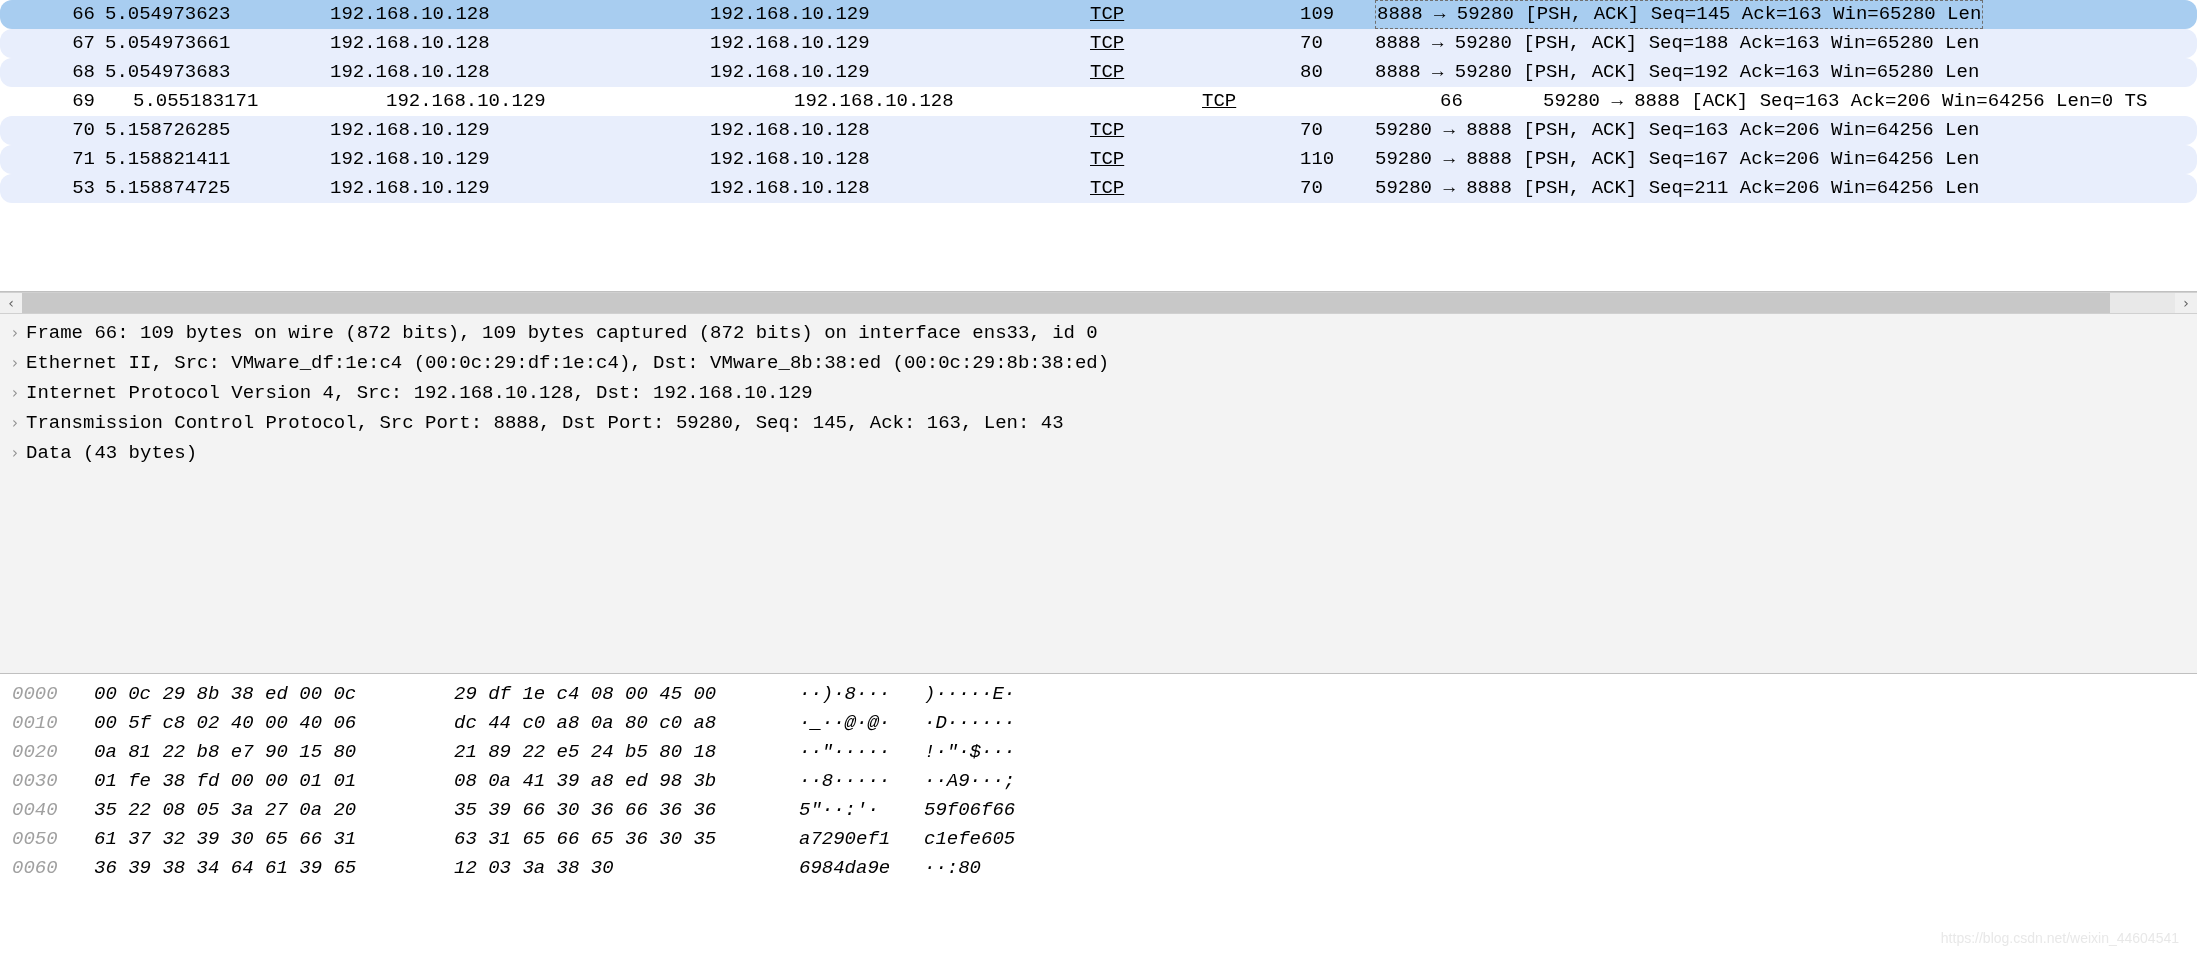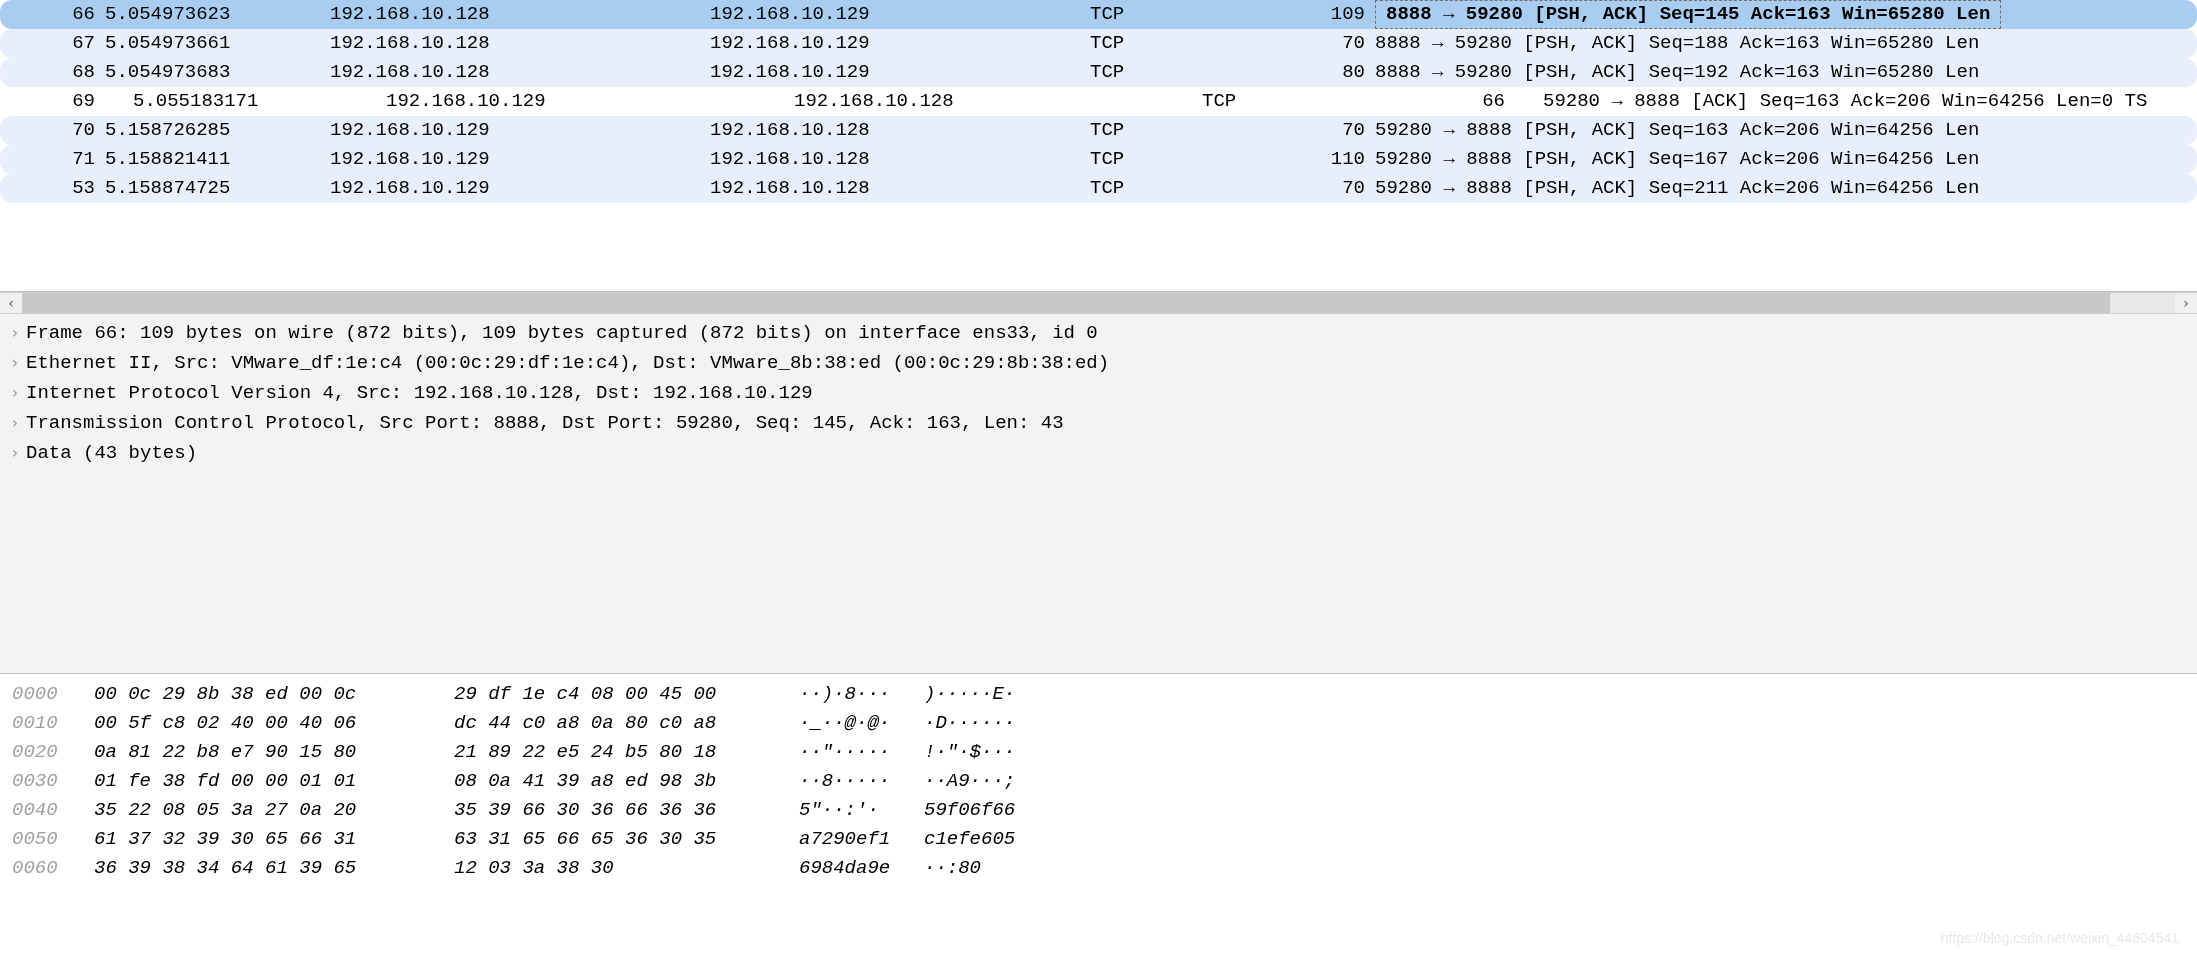--- a/index.html
+++ b/index.html
@@ -28,25 +28,25 @@
     font-family: inherit;
     border-radius: 12px;
   }
   .packet-row.selected { background: #a8cdf0; }
   .packet-row.light    { background: #e8eefc; }
   .packet-row.white    { background: #ffffff; gap: 28px; }
   .col-no   { width: 95px;  text-align: right; padding-right: 10px; }
   .col-time { width: 225px; }
   .col-src  { width: 380px; }
   .col-dst  { width: 380px; }
-  .col-proto{ width: 210px; }
-  .col-len  { width: 75px;  text-align: right; padding-right: 10px;}
+  .col-proto{ width: 210px; text-decoration: underline; }
+  .col-len  { width: 75px;  padding-right: 10px;}
   .col-info { flex: 1; overflow: hidden; white-space: nowrap;}
   .info-box { display:inline-block; }
-  .info-box.dashed { outline: 1px dashed #707070; outline-offset: -1px; padding: 0 11px; font-weight: bold;}
+  .info-box.dashed { outline: 1px dashed #707070; outline-offset: -1px; padding: 0 2px;}
   .hscroll {
     height: 22px;
     background: #f0f0f0;
     border-top: 1px solid #d0d0d0;
     border-bottom: 1px solid #d0d0d0;
     display: flex;
     align-items: center;
     font-family: "DejaVu Sans", Arial, sans-serif;
     color: #606060;
   }

